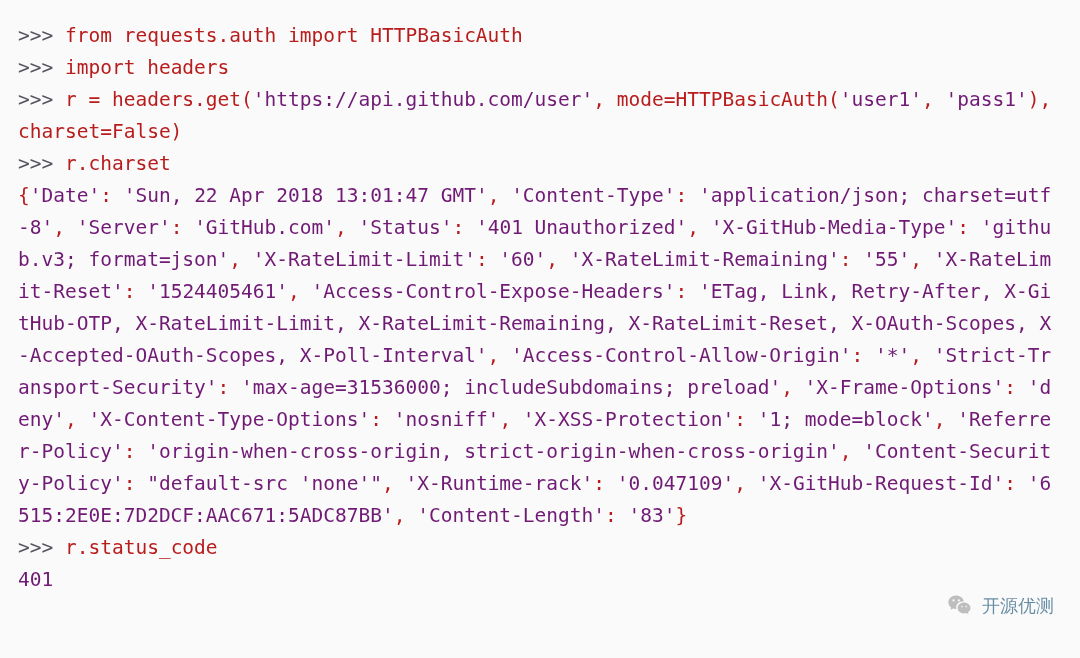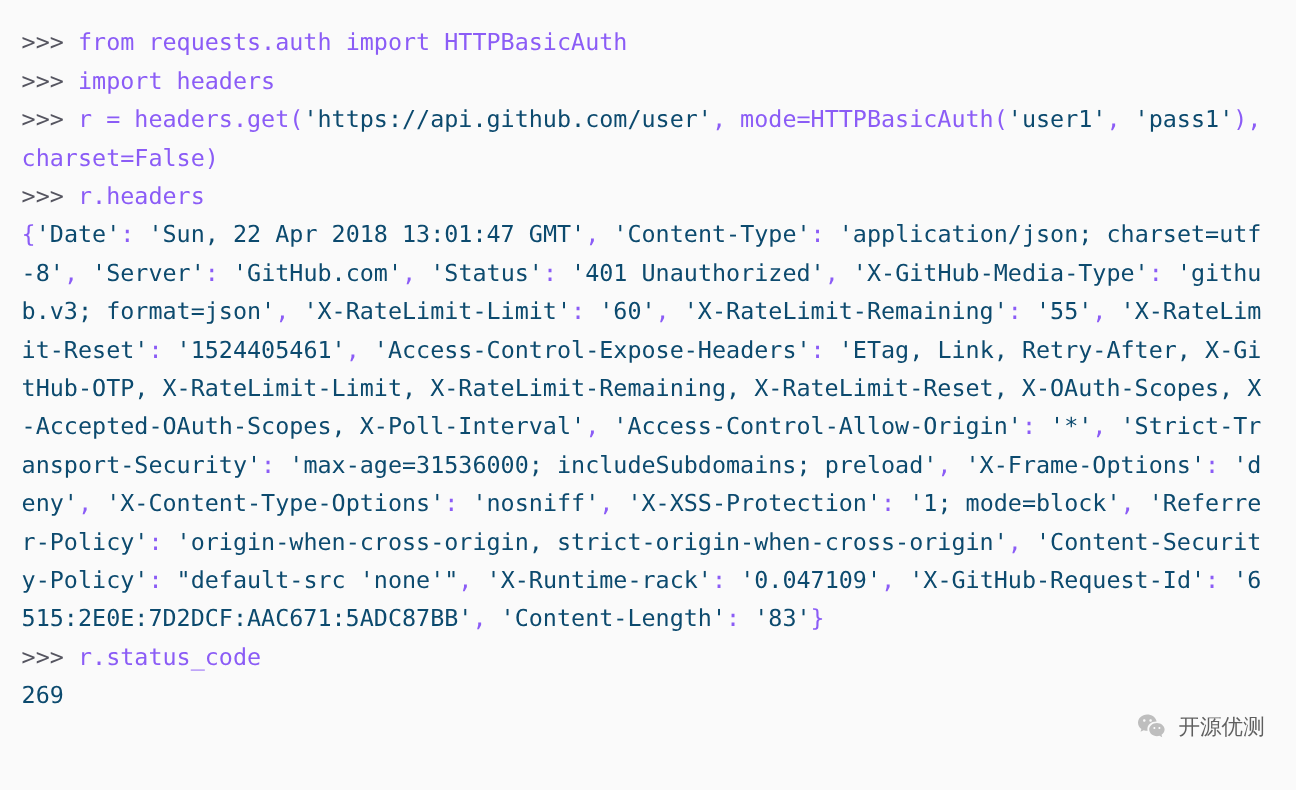--- a/index.html
+++ b/index.html
@@ -13,50 +13,50 @@
     box-sizing:border-box;
     padding:20px 18px 0 18px;
     overflow:hidden;
     letter-spacing:0;
   }
   .code{
     white-space:pre-wrap;
     word-break:break-all;
   }
   .p{color:#555560} 
-  .s{color:#0c4a6e} 
-  .d{color:#8b5cf6} 
+  .s{color:#701a75} 
+  .d{color:#b91c1c} 
   .watermark{
     position:absolute;
     right:26px;
     bottom:36px;
     display:flex;
     align-items:center;
     gap:8px;
     opacity:0.62;
     font-family:"PingFang SC","Microsoft YaHei",sans-serif;
     font-size:18px;
-    color:#000000;
+    color:#0c4a6e;
     font-weight:500;
   }
   .wm-icon{
     width:28px;height:28px;
     display:flex;align-items:center;justify-content:center;
   }
 </style>
 </head>
 <body>
 
 <div class="code"><span class="p">&gt;&gt;&gt; </span><span class="d">from requests.auth import HTTPBasicAuth</span>
 <span class="p">&gt;&gt;&gt; </span><span class="d">import headers</span>
 <span class="p">&gt;&gt;&gt; </span><span class="d">r = headers.get(</span><span class="s">'https://api.github.com/user'</span><span class="d">, mode=HTTPBasicAuth(</span><span class="s">'user1'</span><span class="d">, </span><span class="s">'pass1'</span><span class="d">), charset=False)</span>
-<span class="p">&gt;&gt;&gt; </span><span class="d">r.headers</span>
+<span class="p">&gt;&gt;&gt; </span><span class="d">r.charset</span>
 <span class="d">{</span><span class="s">'Date'</span><span class="d">: </span><span class="s">'Sun, 22 Apr 2018 13:01:47 GMT'</span><span class="d">, </span><span class="s">'Content-Type'</span><span class="d">: </span><span class="s">'application/json; charset=utf-8'</span><span class="d">, </span><span class="s">'Server'</span><span class="d">: </span><span class="s">'GitHub.com'</span><span class="d">, </span><span class="s">'Status'</span><span class="d">: </span><span class="s">'401 Unauthorized'</span><span class="d">, </span><span class="s">'X-GitHub-Media-Type'</span><span class="d">: </span><span class="s">'github.v3; format=json'</span><span class="d">, </span><span class="s">'X-RateLimit-Limit'</span><span class="d">: </span><span class="s">'60'</span><span class="d">, </span><span class="s">'X-RateLimit-Remaining'</span><span class="d">: </span><span class="s">'55'</span><span class="d">, </span><span class="s">'X-RateLimit-Reset'</span><span class="d">: </span><span class="s">'1524405461'</span><span class="d">, </span><span class="s">'Access-Control-Expose-Headers'</span><span class="d">: </span><span class="s">'ETag, Link, Retry-After, X-GitHub-OTP, X-RateLimit-Limit, X-RateLimit-Remaining, X-RateLimit-Reset, X-OAuth-Scopes, X-Accepted-OAuth-Scopes, X-Poll-Interval'</span><span class="d">, </span><span class="s">'Access-Control-Allow-Origin'</span><span class="d">: </span><span class="s">'*'</span><span class="d">, </span><span class="s">'Strict-Transport-Security'</span><span class="d">: </span><span class="s">'max-age=31536000; includeSubdomains; preload'</span><span class="d">, </span><span class="s">'X-Frame-Options'</span><span class="d">: </span><span class="s">'deny'</span><span class="d">, </span><span class="s">'X-Content-Type-Options'</span><span class="d">: </span><span class="s">'nosniff'</span><span class="d">, </span><span class="s">'X-XSS-Protection'</span><span class="d">: </span><span class="s">'1; mode=block'</span><span class="d">, </span><span class="s">'Referrer-Policy'</span><span class="d">: </span><span class="s">'origin-when-cross-origin, strict-origin-when-cross-origin'</span><span class="d">, </span><span class="s">'Content-Security-Policy'</span><span class="d">: </span><span class="s">"default-src 'none'"</span><span class="d">, </span><span class="s">'X-Runtime-rack'</span><span class="d">: </span><span class="s">'0.047109'</span><span class="d">, </span><span class="s">'X-GitHub-Request-Id'</span><span class="d">: </span><span class="s">'6515:2E0E:7D2DCF:AAC671:5ADC87BB'</span><span class="d">, </span><span class="s">'Content-Length'</span><span class="d">: </span><span class="s">'83'</span><span class="d">}</span>
 <span class="p">&gt;&gt;&gt; </span><span class="d">r.status_code</span>
-<span class="s">269</span></div>
+<span class="s">401</span></div>
 
 <div class="watermark">
   <span class="wm-icon">
     <svg width="28" height="28" viewBox="0 0 24 24" fill="#9a9a9a">
       <path d="M8.5 3C4.9 3 2 5.6 2 8.8c0 1.8.9 3.4 2.4 4.5l-.6 2 2.3-1.2c.8.2 1.6.4 2.4.4h.4c-.1-.4-.2-.9-.2-1.3 0-2.9 2.8-5.3 6.3-5.3h.3C14.6 4.9 11.8 3 8.5 3zm-2 3.3c.5 0 .9.4.9.9s-.4.9-.9.9-.9-.4-.9-.9.4-.9.9-.9zm4.5 0c.5 0 .9.4.9.9s-.4.9-.9.9-.9-.4-.9-.9.4-.9.9-.9zM15.5 9c-3 0-5.5 2.1-5.5 4.7 0 2.6 2.5 4.7 5.5 4.7.6 0 1.2-.1 1.8-.3l2 1-.5-1.7c1.3-.9 2.2-2.2 2.2-3.7 0-2.6-2.5-4.7-5.5-4.7zm-1.8 2.8c.4 0 .7.3.7.7s-.3.7-.7.7-.7-.3-.7-.7.3-.7.7-.7zm3.6 0c.4 0 .7.3.7.7s-.3.7-.7.7-.7-.3-.7-.7.3-.7.7-.7z"></path>
     </svg>
   </span>
   <span>开源优测</span>
 </div>
 

